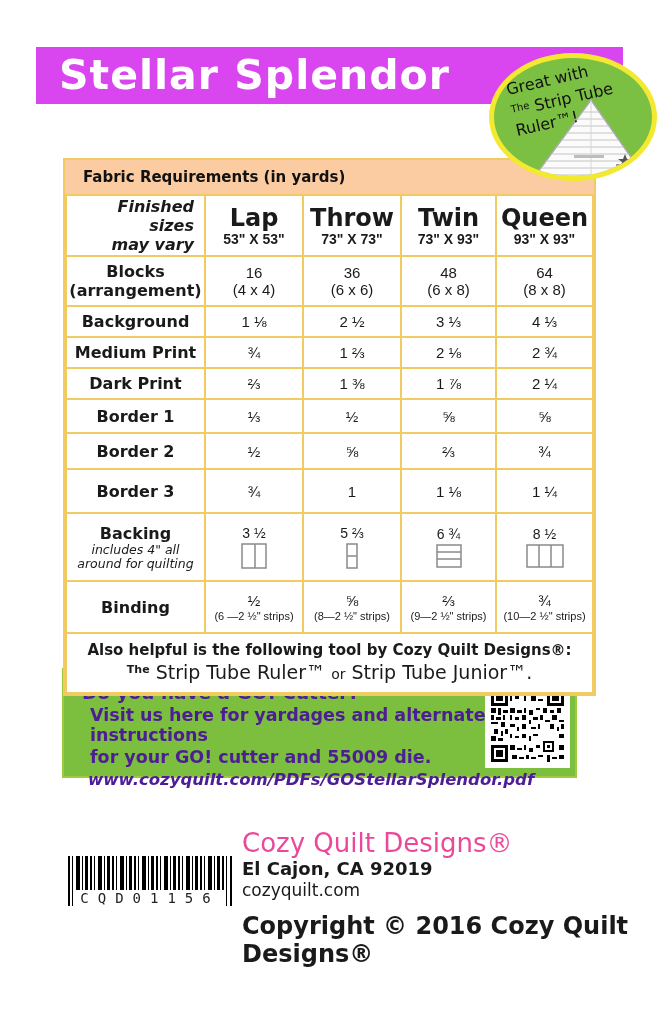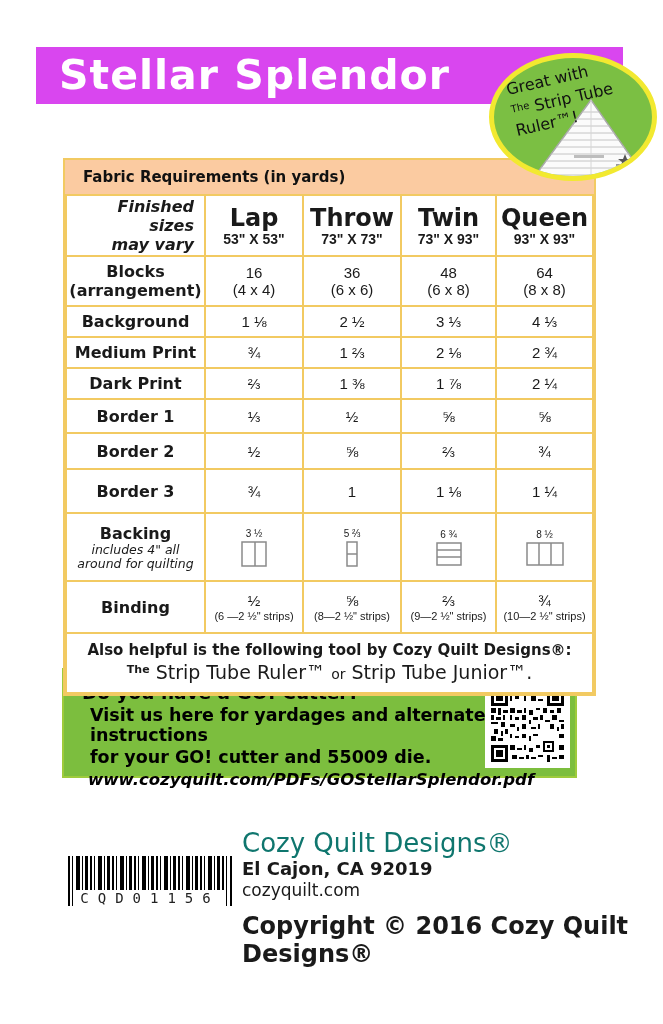--- a/index.html
+++ b/index.html
@@ -36,49 +36,49 @@
   td.val{font-size:15px;}
   .r-header td{height:54px;}
   .r-blocks td{height:46px;}
   .r-sm td{height:27px;}
   .r-b1 td{height:30px;}
   .r-b2 td{height:32px;}
   .r-b3 td{height:40px;}
   .r-backing td{height:64px;margin-top:46px;}
   .r-binding td{height:48px;}
   .lbl-note{font-weight:normal;font-style:italic;font-size:12.5px;line-height:14px;white-space:pre-line;}
-  .bk-val{font-size:10px;display:block;}
+  .bk-val{font-size:14px;display:block;}
   .bind-sub{font-size:11px;display:block;margin-top:1px;}
   .note-cell{padding:7px 4px 9px 4px !important;}
   .note-l1{font-size:15px;font-weight:bold;font-family:"DejaVu Sans",sans-serif;}
   .note-l2{font-size:19px;margin-top:2px;font-family:"DejaVu Sans",sans-serif;font-weight:500;}
   .note-l2 .the{font-size:11px;vertical-align:6px;font-weight:bold;}
   .note-l2 .or{font-size:14px;}
   .bk-diagram{display:block;margin:2px auto 0 auto;}
 
   
   .go-panel{position:absolute;left:62px;top:668px;width:515px;height:110px;background:#7CBE3E;
             border:2px solid #9ECB3C;box-sizing:border-box;z-index:1;}
-  .go-text{position:absolute;left:18px;top:12px;color:#000000;
+  .go-text{position:absolute;left:18px;top:12px;color:#4c1d95;
            font-family:"DejaVu Sans",sans-serif;}
   .go-h{font-size:18.5px;font-weight:bold;}
   .go-l{font-size:17.5px;font-weight:bold;margin-left:8px;margin-top:2px;}
   .go-url{font-size:16.5px;font-weight:bold;font-style:italic;margin-left:6px;margin-top:3px;cursor:pointer;}
   .qr{position:absolute;right:5px;top:13px;width:85px;height:85px;background:#fff;padding:4px;box-sizing:border-box;}
 
   
   .barcode{position:absolute;left:68px;top:856px;width:164px;height:50px;
            background:repeating-linear-gradient(to right,
              #000 0 2px,#fff 2px 4px,#000 4px 5px,#fff 5px 8px,#000 8px 12px,
              #fff 12px 14px,#000 14px 15px,#fff 15px 17px,#000 17px 20px,#fff 20px 22px);}
   .barcode-digits{position:absolute;bottom:0;left:50%;transform:translateX(-50%);
                   background:#fff;padding:0 5px;font-family:"DejaVu Sans Mono",monospace;
                   font-size:14px;letter-spacing:9px;white-space:nowrap;color:#222;}
   .company-block{position:absolute;left:242px;top:828px;}
-  .company{font-family:"DejaVu Sans",sans-serif;font-size:26px;font-weight:500;color:#0f766e;}
+  .company{font-family:"DejaVu Sans",sans-serif;font-size:26px;font-weight:500;color:#ec4899;}
   .address{font-size:18px;font-weight:bold;font-family:"DejaVu Sans",sans-serif;}
   .website{font-size:17px;margin-top:1px;font-family:"DejaVu Sans",sans-serif;cursor:pointer;}
   .copyright{font-size:24px;font-weight:bold;margin-top:12px;font-family:"DejaVu Sans",sans-serif;}
 </style>
 </head>
 <body>
 
 <div class="page">
 
   <div class="banner">

